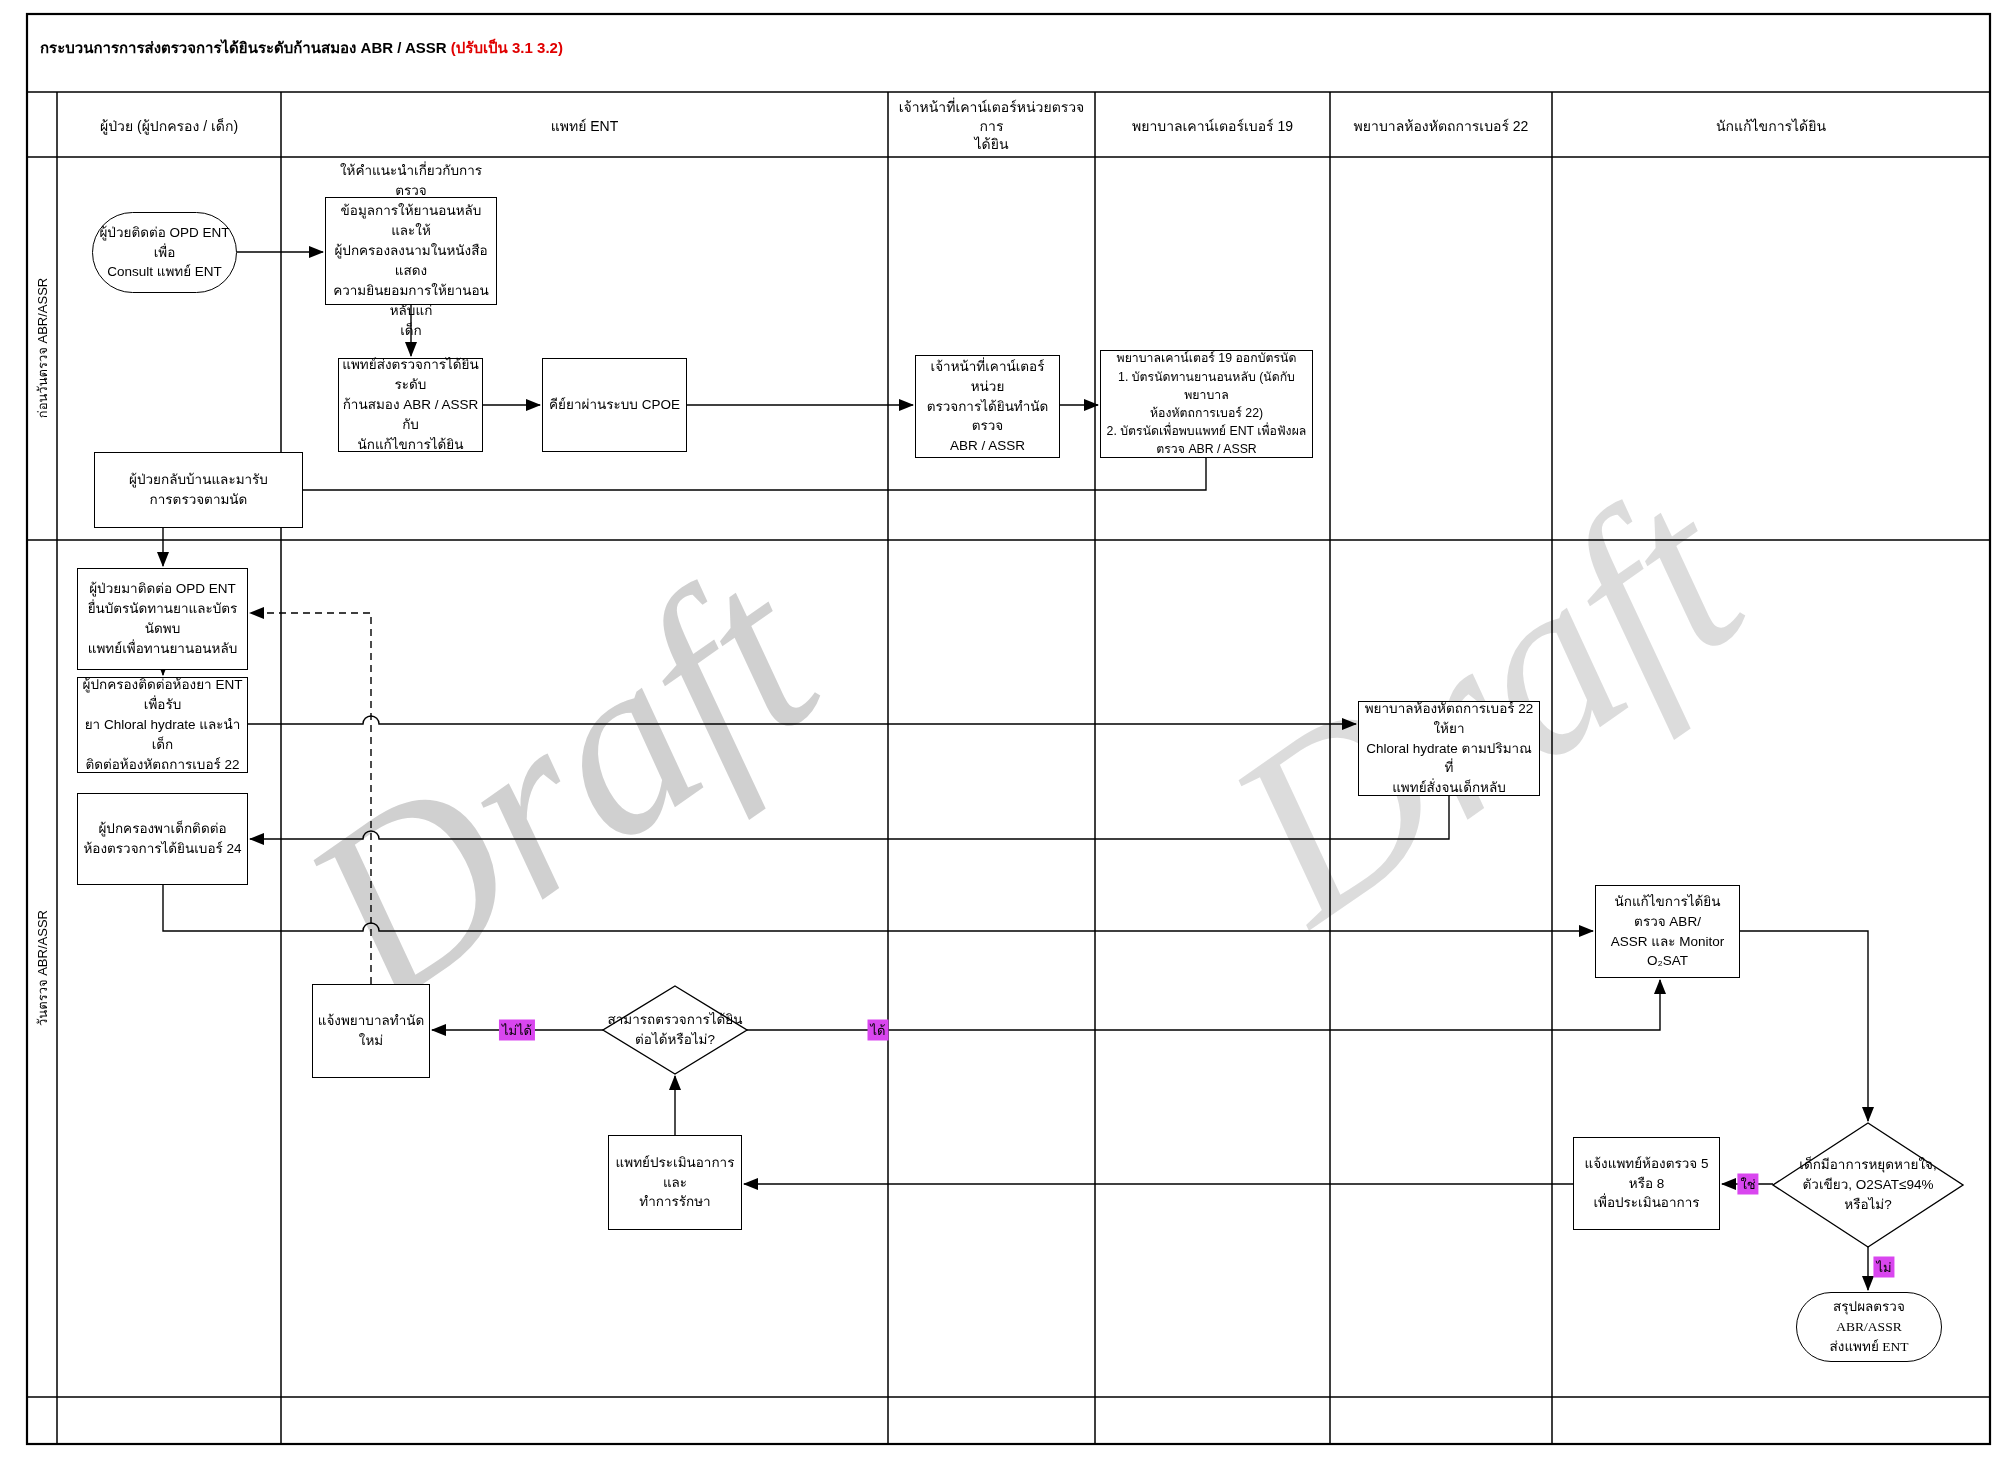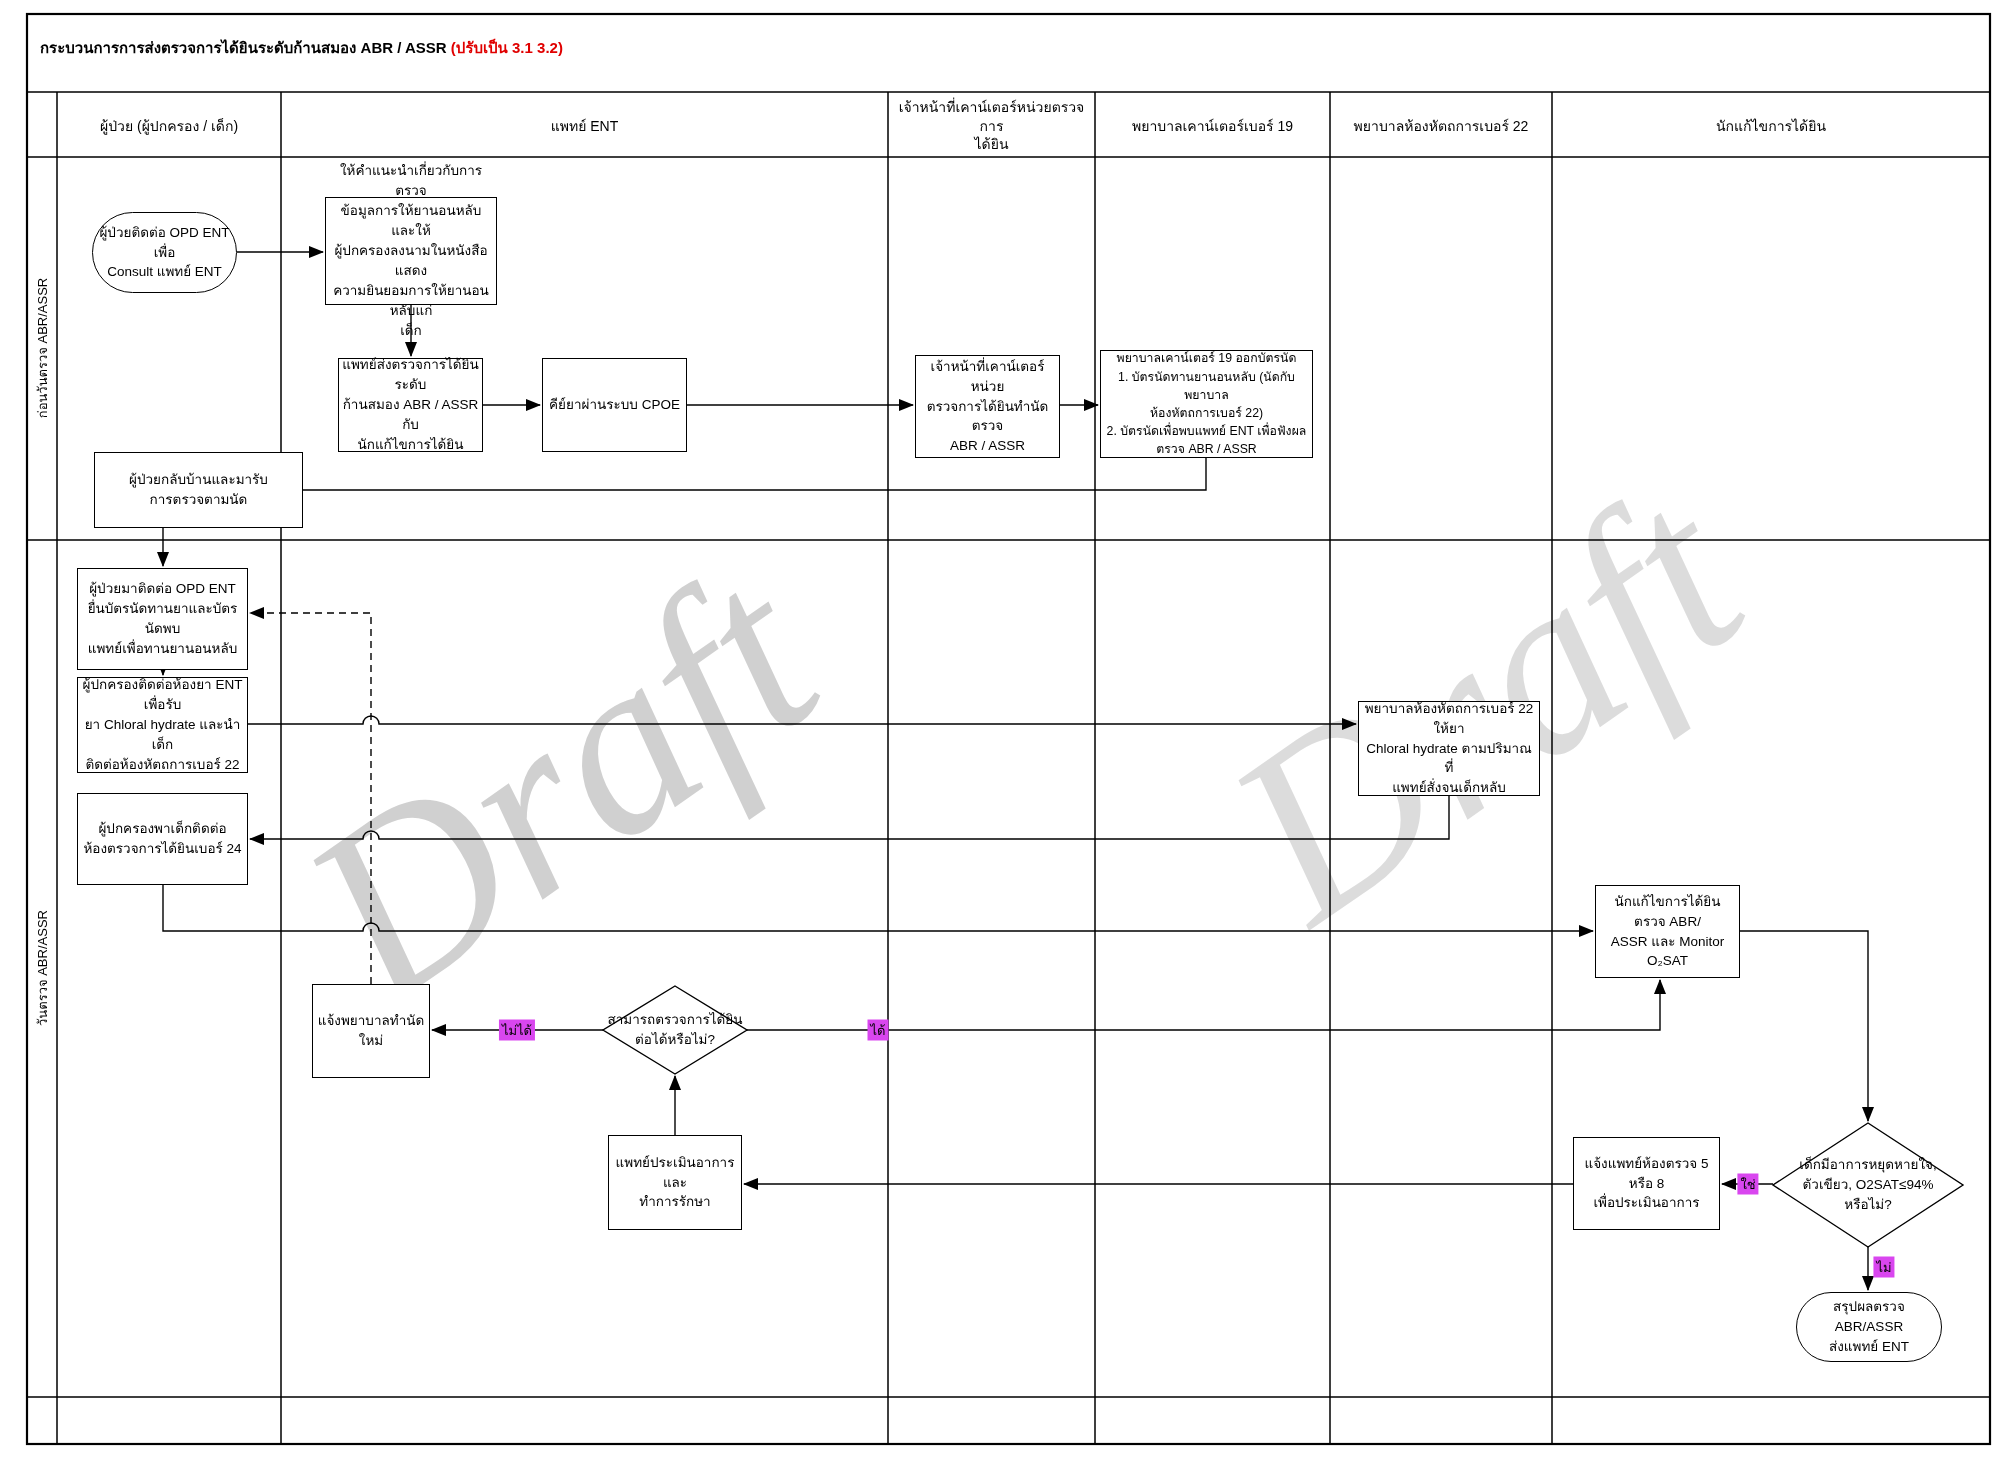--- a/index.html
+++ b/index.html
@@ -173,21 +173,21 @@
     <span class="txt">แจ้งแพทย์ห้องตรวจ 5 หรือ 8
 เพื่อประเมินอาการ</span>
     </div>
 
   <div class="node shape-only" style="left:1770px;top:1138px;width:196px;height:94px;">
     <span class="txt">เด็กมีอาการหยุดหายใจ,
 ตัวเขียว, O2SAT≤94%
 หรือไม่?</span>
     </div>
 
-  <div class="node" style="left:1796px;top:1292px;width:146px;height:70px;border-radius:36px;">
+  <div class="node" style="left:1796px;top:1292px;width:146px;height:70px;border-radius:36px;font-family:Liberation Serif, serif;">
     <span class="txt">สรุปผลตรวจ ABR/ASSR
 ส่งแพทย์ ENT</span>
     </div>
 
   <div class="elabel" style="left:517px;top:1030px;">ไม่ได้</div>
   <div class="elabel" style="left:878px;top:1030px;">ได้</div>
   <div class="elabel" style="left:1748px;top:1184px;">ใช่</div>
   <div class="elabel" style="left:1884px;top:1267px;">ไม่</div>
 
 </div>

